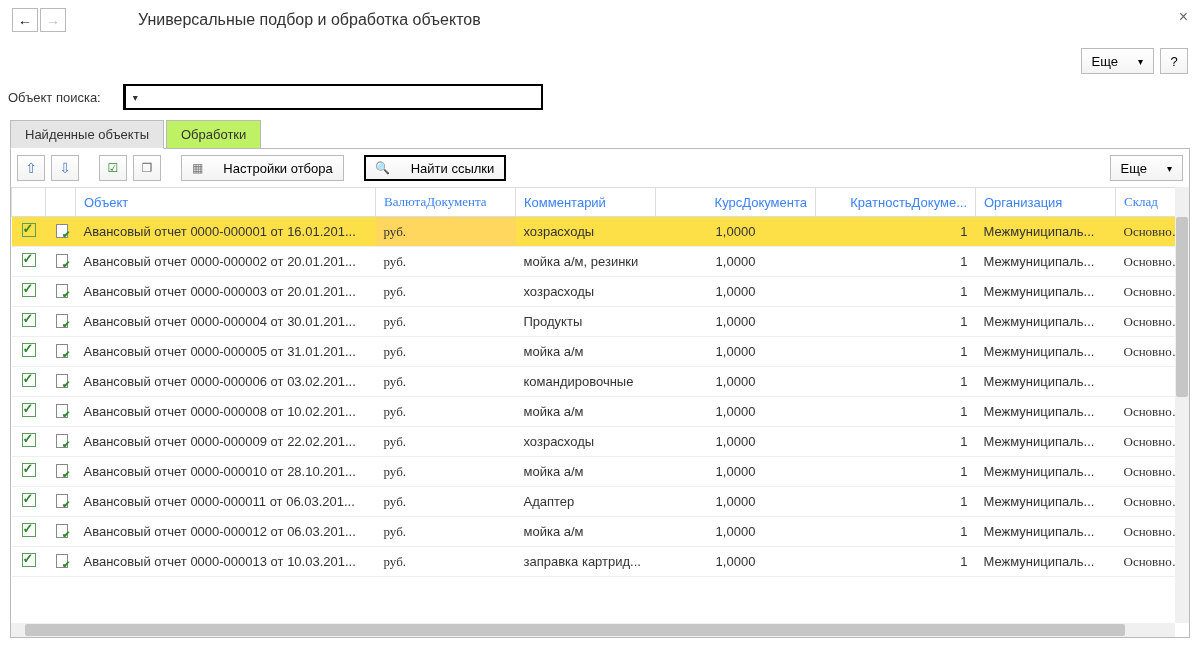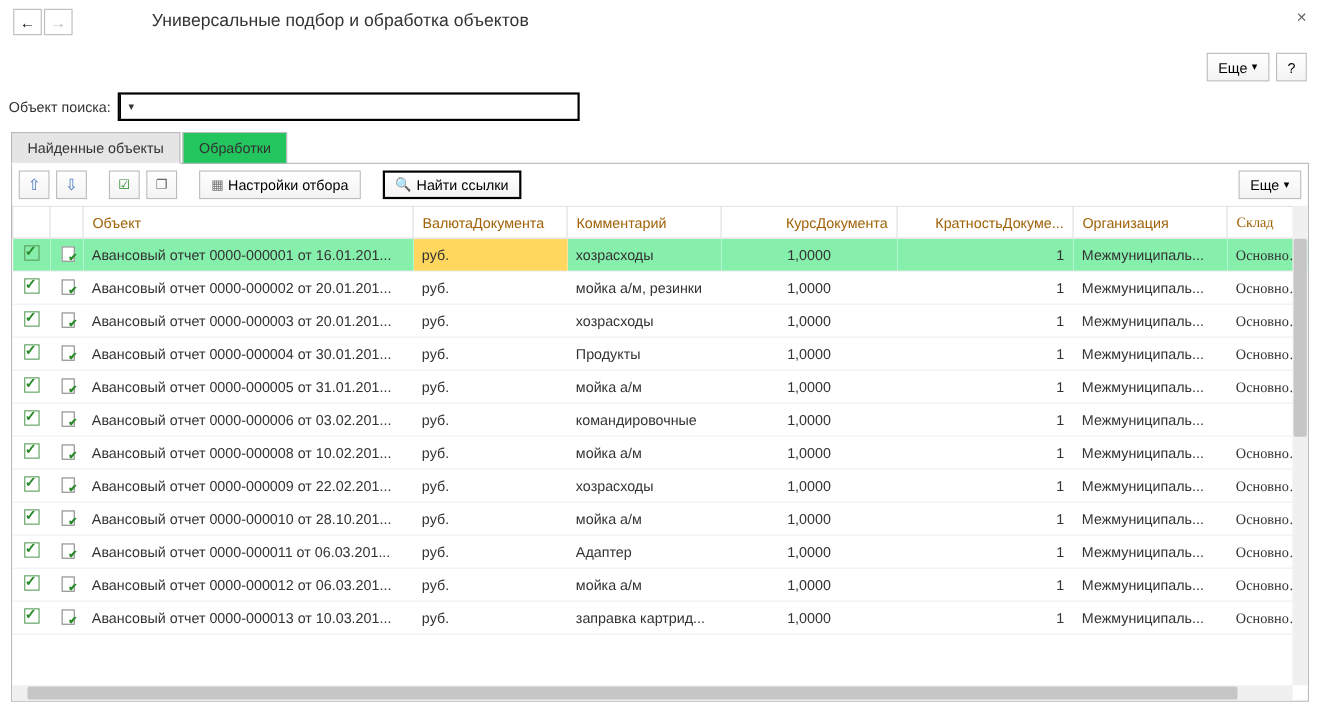--- a/index.html
+++ b/index.html
@@ -51,29 +51,29 @@
   gap: 6px;
 }
 .btn {
   border: 1px solid #bbb;
   background: linear-gradient(#fff,#f3f3f3);
   padding: 4px 10px;
   font-size: 13px;
   cursor: pointer;
   display: inline-flex;
   align-items: center;
-  gap: 4px;
+  gap: 20px;
   height: 26px;
 }
 .btn.sq { width: 28px; padding: 0; justify-content: center; }
 .search-row {
   display: flex;
   align-items: center;
   padding: 2px 12px 10px 8px;
-  gap: 6px;
+  gap: 22px;
 }
 .search-label { font-size: 13px; }
 .search-combo {
   display: flex;
   border: 2px solid #000;
   height: 26px;
   width: 420px;
 }
 .search-combo input {
   border: none;
@@ -91,21 +91,21 @@
   cursor: pointer;
 }
 .tabs {
   display: flex;
   padding: 0 10px;
   margin-bottom: -1px;
 }
 .tab {
   border: 1px solid #bbb;
   padding: 6px 14px;
-  background: #22c55e;
+  background: #bef264;
   cursor: pointer;
   font-size: 13px;
 }
 .tab.active {
   background: #e5e5e5;
   border-bottom: 1px solid #fff;
 }
 .tab + .tab { margin-left: 2px; }
 .panel {
   border: 1px solid #bbb;
@@ -131,40 +131,40 @@
   width: 100%;
   border-collapse: collapse;
   table-layout: fixed;
 }
 .table th {
   text-align: left;
   font-weight: normal;
   border: 1px solid #ddd;
   padding: 6px 8px;
   background: #fff;
-  color: #a16207;
+  color: #3b82f6;
   font-size: 13px;
   overflow: hidden;
   white-space: nowrap;
   text-overflow: ellipsis;
 }
 .table td {
   border-bottom: 1px solid #eee;
   padding: 6px 8px;
   font-size: 13px;
   white-space: nowrap;
   overflow: hidden;
   text-overflow: ellipsis;
 }
-.table tr.hl td { background: #86efac; }
+.table tr.hl td { background: #fde047; }
 .table tr.hl td.sel { background: #ffd65e; }
 .col-chk { width: 34px; text-align: center; }
 .col-ico { width: 30px; text-align: center; }
 .col-obj { width: 300px; }
-.col-val { width: 140px; }
+.col-val { width: 140px; font-family: Liberation Serif, serif; }
 .col-com { width: 140px; }
 .col-kurs { width: 160px; text-align: center; padding-right: 14px; }
 .col-krat { width: 160px; text-align: right; padding-right: 14px; }
 .col-org { width: 140px; }
 .col-skl { width: 80px; font-family: Liberation Serif, serif; }
 th.col-kurs, th.col-krat { text-align: right; }
 .chk {
   display: inline-block;
   width: 14px;
   height: 14px;

